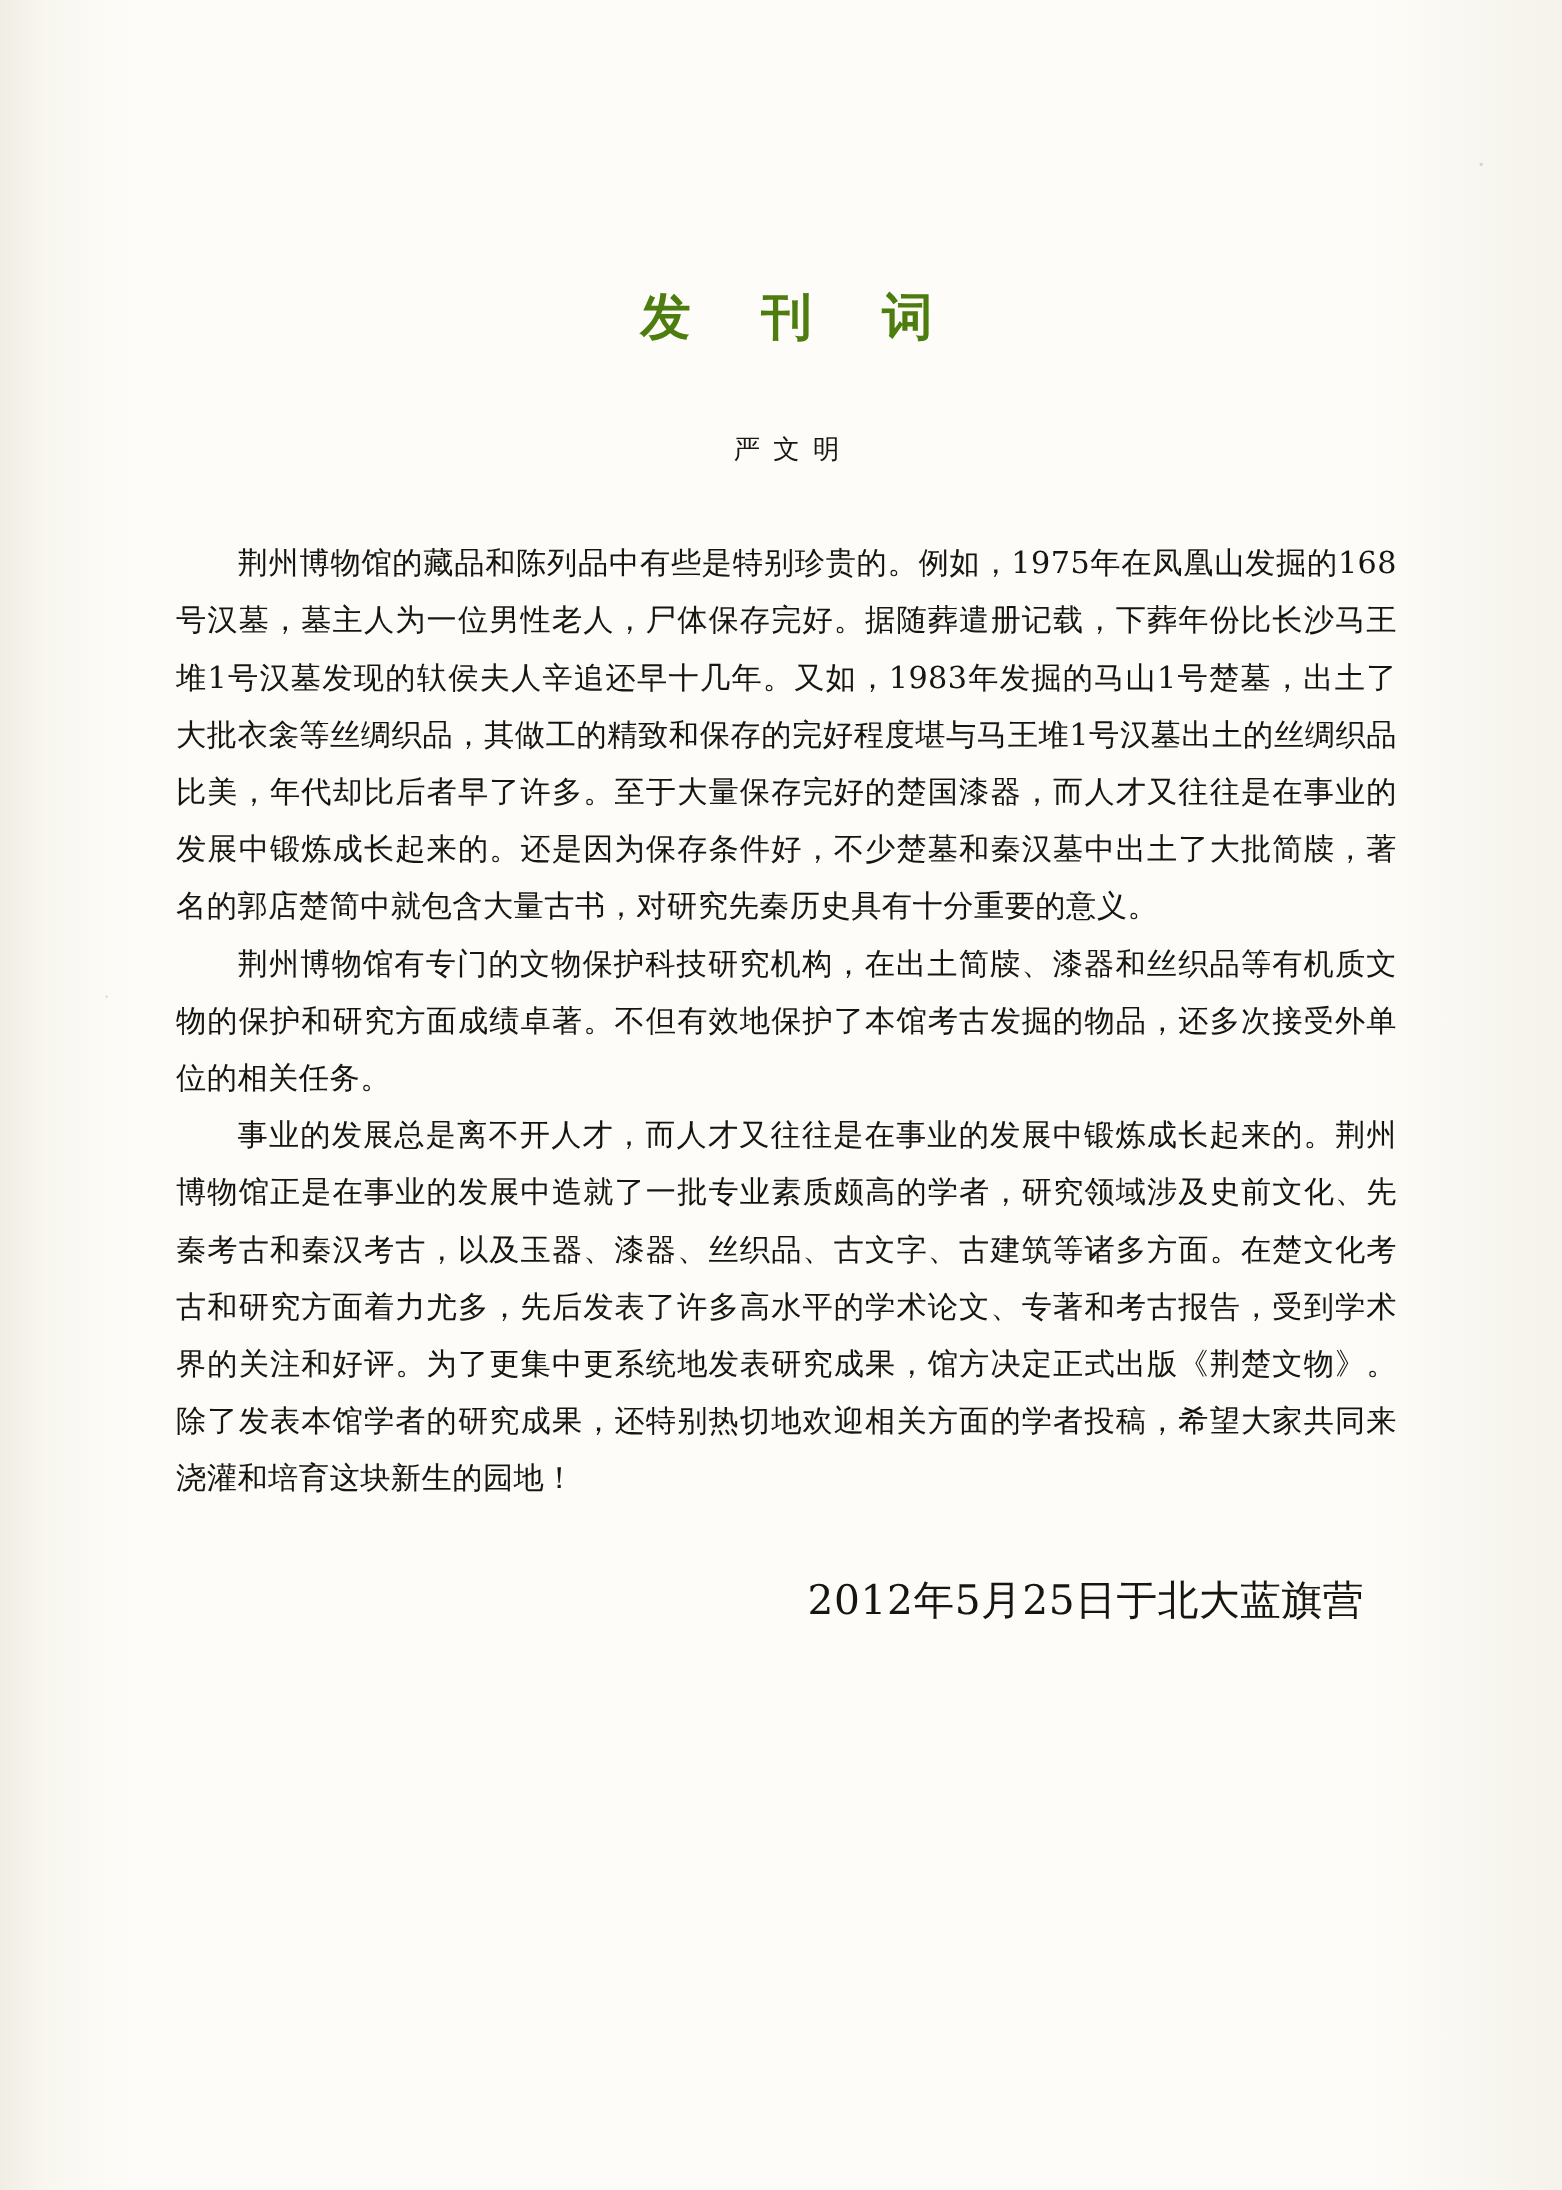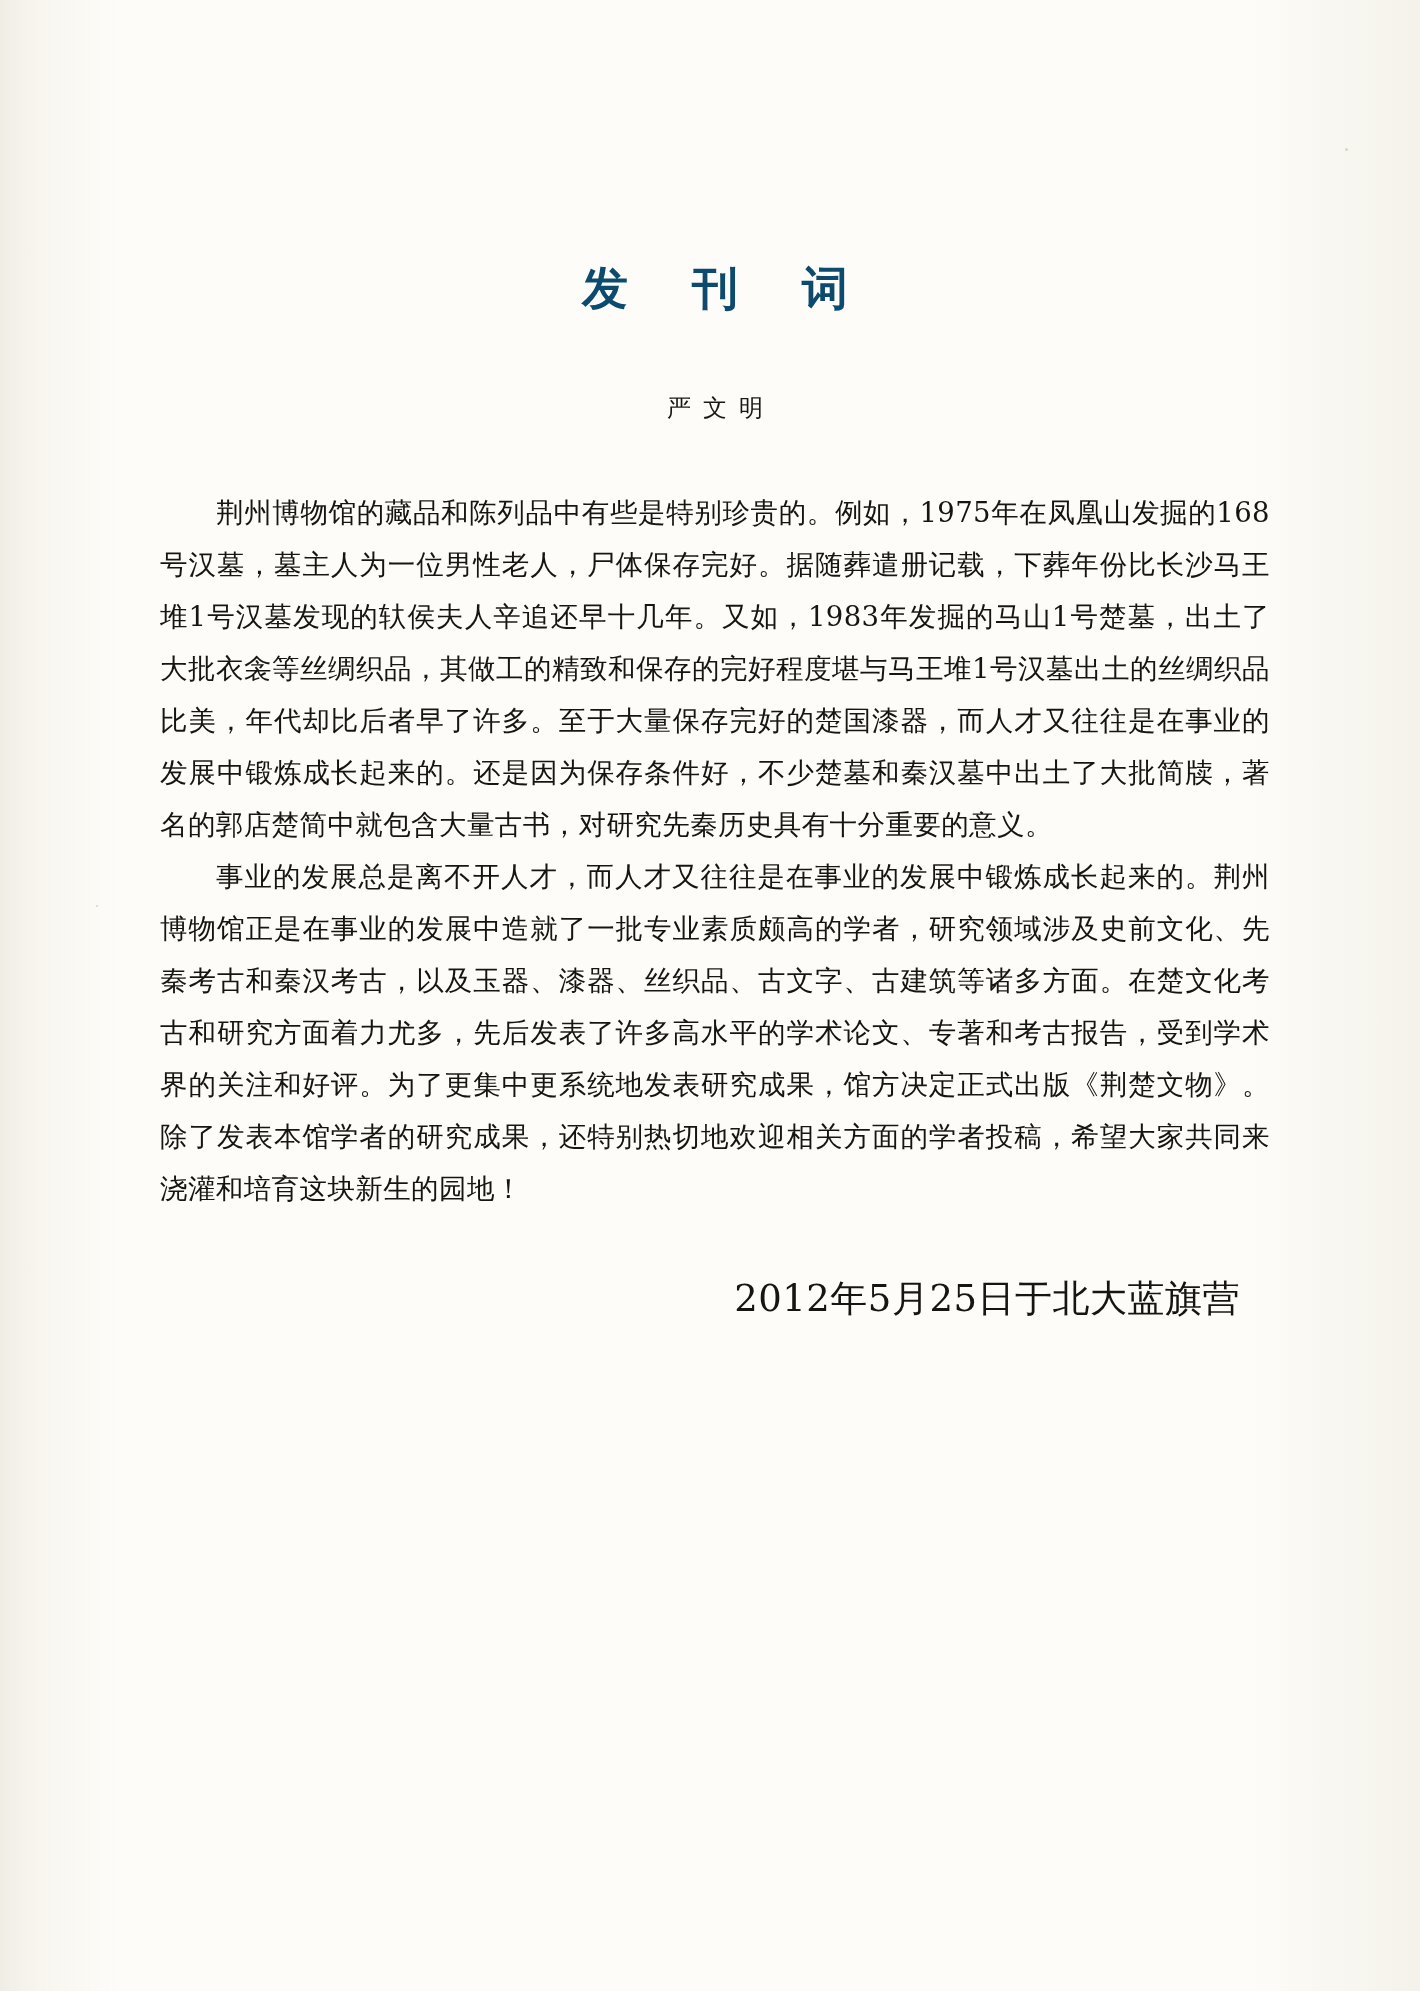--- a/index.html
+++ b/index.html
@@ -39,21 +39,21 @@
     padding: 0 150px 0 160px;
     box-sizing: border-box;
   }
   .doc-title {
     margin: 0;
     padding-top: 258px;
     text-align: center;
     font-size: 46px;
     font-weight: bold;
     letter-spacing: 24px;
-    color: #0c4a6e;
+    color: #4d7c0f;
     text-indent: 24px;
     font-family: "DejaVu Serif", "Liberation Serif", serif;
   }
   .doc-author {
     margin: 0;
     padding-top: 72px;
     text-align: center;
     font-size: 24px;
     letter-spacing: 12px;
     color: #1a1815;
@@ -101,19 +101,20 @@
   <div class="speck" style="left:96px; top:905px; width:2px; height:2px;"></div>
 
   <div class="sheet">
 
     <h1 class="doc-title">发 刊 词</h1>
 
     <p class="doc-author">严文明</p>
 
     <div class="body-copy">
       <p class="para">荆州博物馆的藏品和陈列品中有些是特别珍贵的。例如，1975年在凤凰山发掘的168号汉墓，墓主人为一位男性老人，尸体保存完好。据随葬遣册记载，下葬年份比长沙马王堆1号汉墓发现的轪侯夫人辛追还早十几年。又如，1983年发掘的马山1号楚墓，出土了大批衣衾等丝绸织品，其做工的精致和保存的完好程度堪与马王堆1号汉墓出土的丝绸织品比美，年代却比后者早了许多。至于大量保存完好的楚国漆器，而人才又往往是在事业的发展中锻炼成长起来的。还是因为保存条件好，不少楚墓和秦汉墓中出土了大批简牍，著名的郭店楚简中就包含大量古书，对研究先秦历史具有十分重要的意义。</p>
+      <p class="para">荆州博物馆有专门的文物保护科技研究机构，在出土简牍、漆器和丝织品等有机质文物的保护和研究方面成绩卓著。不但有效地保护了本馆考古发掘的物品，还多次接受外单位的相关任务。</p>
       <p class="para">事业的发展总是离不开人才，而人才又往往是在事业的发展中锻炼成长起来的。荆州博物馆正是在事业的发展中造就了一批专业素质颇高的学者，研究领域涉及史前文化、先秦考古和秦汉考古，以及玉器、漆器、丝织品、古文字、古建筑等诸多方面。在楚文化考古和研究方面着力尤多，先后发表了许多高水平的学术论文、专著和考古报告，受到学术界的关注和好评。为了更集中更系统地发表研究成果，馆方决定正式出版《荆楚文物》。除了发表本馆学者的研究成果，还特别热切地欢迎相关方面的学者投稿，希望大家共同来浇灌和培育这块新生的园地！</p>
     </div>
 
     <p class="signature">2012年5月25日于北大蓝旗营</p>
 
   </div>
 </div>
 
 </body></html>

